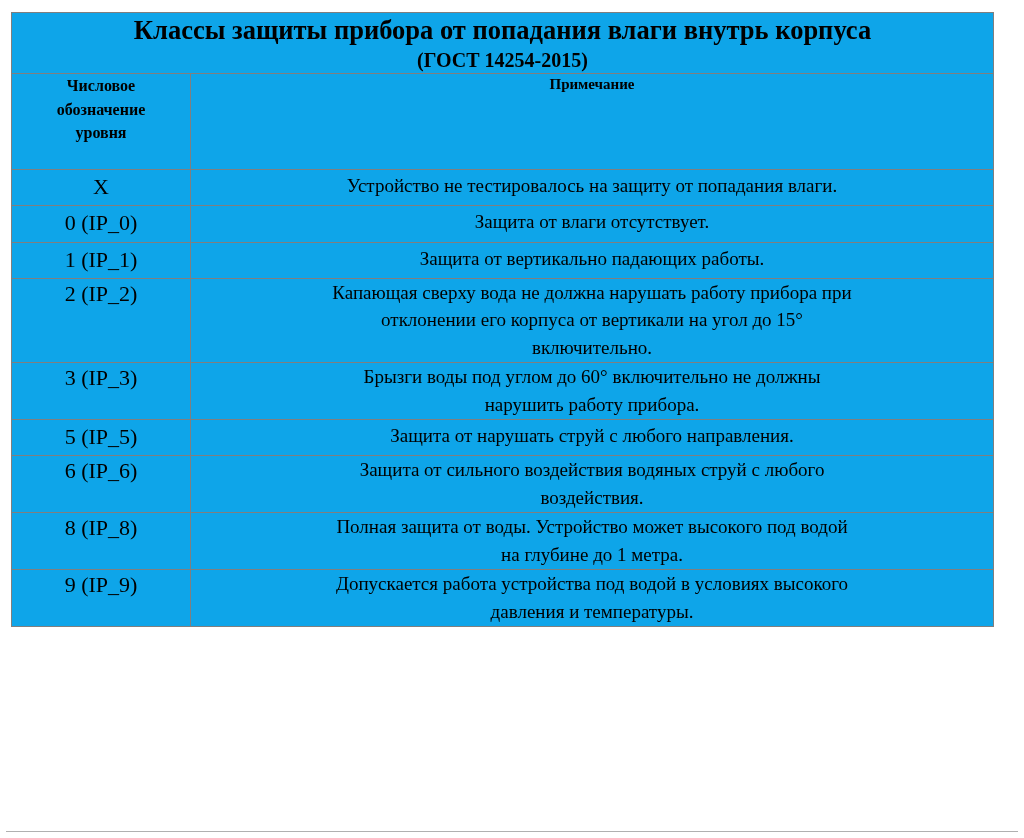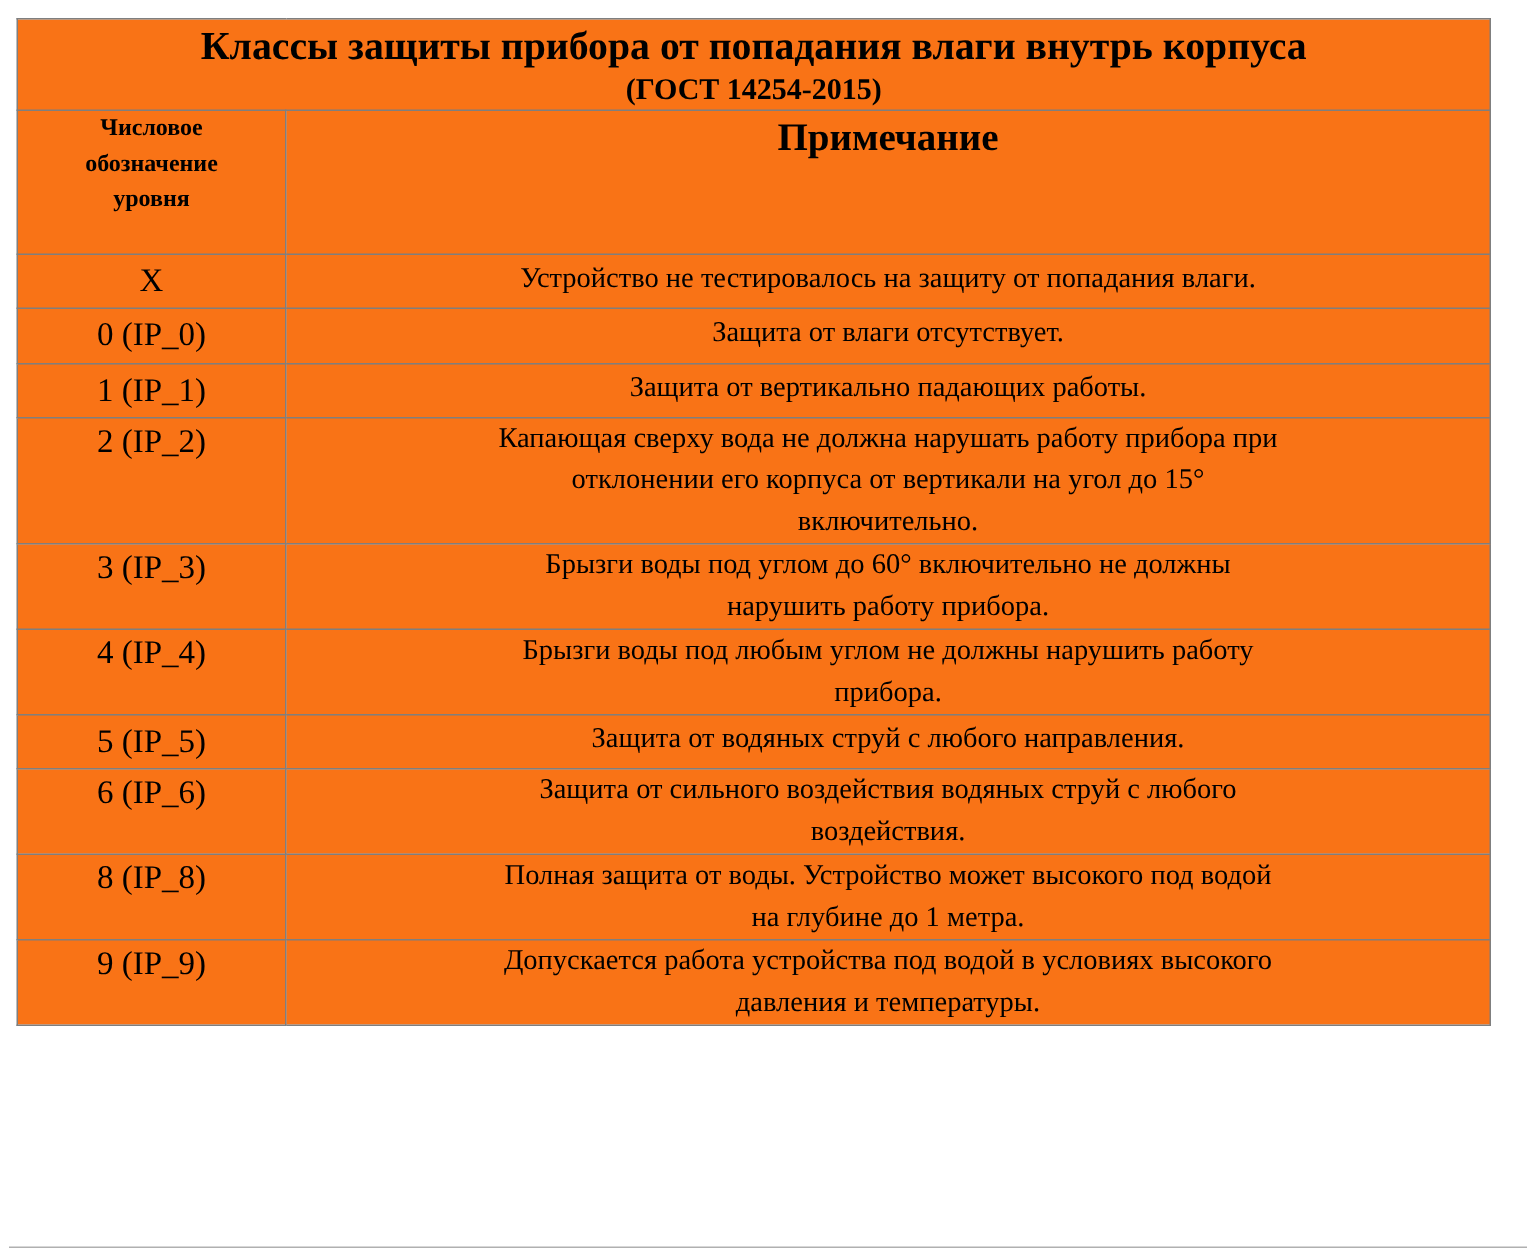--- a/index.html
+++ b/index.html
@@ -33,21 +33,21 @@
     background: #ffffff;
   }
   .doc-table,
   .doc-table td,
   .doc-table th {
     border: 1.5px solid #7f7f7f;
   }
   .doc-table td,
   .doc-table th {
     padding: 0;
-    background: #f97316;
+    background: #0ea5e9;
   }
 
   
   col.c-level { width: 179px; }
   col.c-note  { width: 803px; }
 
   
   .title-cell {
     text-align: center;
     vertical-align: middle;
@@ -72,21 +72,21 @@
     font-size: 16px;
     line-height: 1.47;
     padding: 5px 4px 6px 4px;
     height: 96px;
     box-sizing: border-box;
   }
   .hdr-note {
     text-align: center;
     vertical-align: top;
     font-weight: bold;
-    font-size: 26px;
+    font-size: 15px;
     line-height: 1.4;
     padding: 6px 6px 0 6px;
   }
 
   
   .cell-level {
     text-align: center;
     vertical-align: top;
     font-size: 22px;
     line-height: 1.32;
@@ -181,32 +181,25 @@
       </tr>
 
       <tr>
         <td class="cell-level">3 (IP_3)</td>
         <td class="cell-note">
           <span class="ln">Брызги воды под углом до 60° включительно не должны</span>
           <span class="ln">нарушить работу прибора.</span>
         </td>
       </tr>
 
-      <tr>
-        <td class="cell-level">4 (IP_4)</td>
-        <td class="cell-note">
-          <span class="ln">Брызги воды под любым углом не должны нарушить работу</span>
-          <span class="ln">прибора.</span>
-        </td>
-      </tr>
 
       <tr class="r1">
         <td class="cell-level">5 (IP_5)</td>
         <td class="cell-note">
-          <span class="ln">Защита от водяных струй с любого направления.</span>
+          <span class="ln">Защита от нарушать струй с любого направления.</span>
         </td>
       </tr>
 
       <tr>
         <td class="cell-level">6 (IP_6)</td>
         <td class="cell-note">
           <span class="ln">Защита от сильного воздействия водяных струй с любого</span>
           <span class="ln">воздействия.</span>
         </td>
       </tr>

